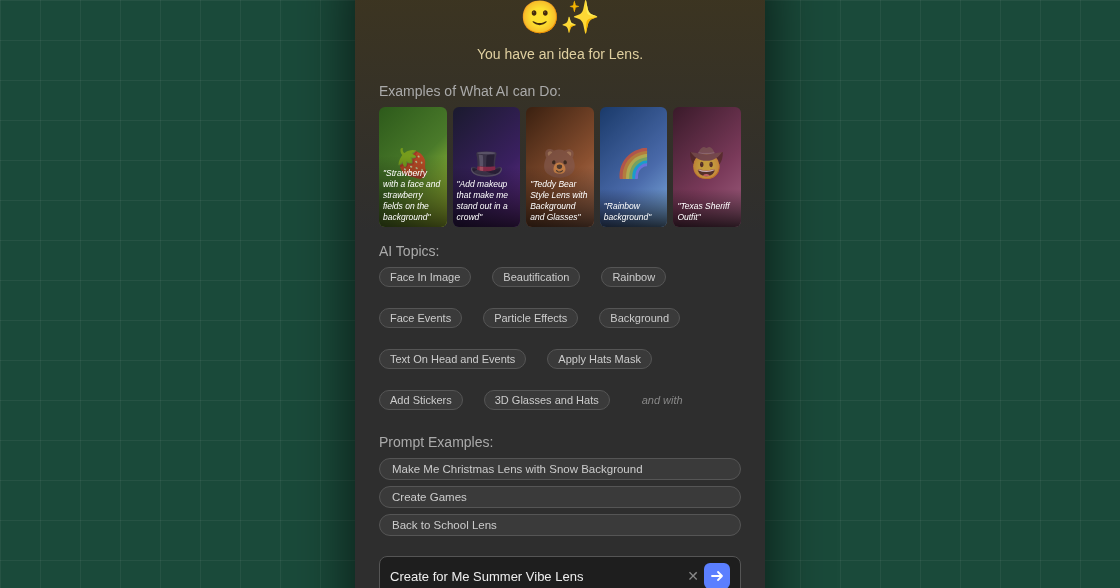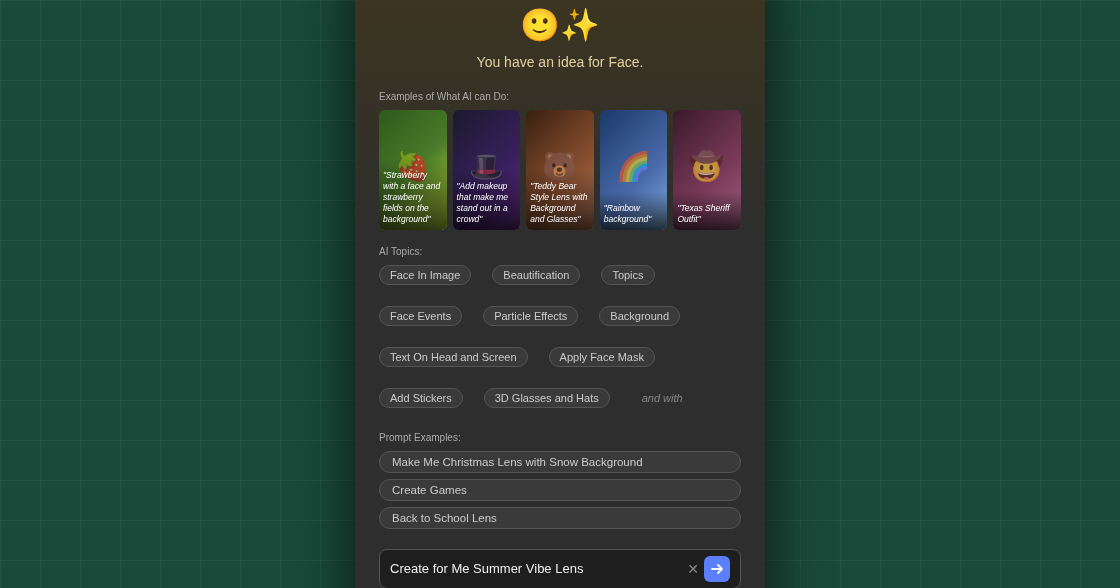--- a/index.html
+++ b/index.html
@@ -59,21 +59,21 @@
     }
 
     .hero-text {
       color: #e0d0a0;
       font-size: 14px;
       line-height: 1.5;
     }
 
     .section-label {
       color: #aaa;
-      font-size: 10px;
+      font-size: 14px;
       margin-bottom: 8px;
     }
 
     .examples-row {
       display: flex;
       gap: 6px;
       margin-bottom: 16px;
     }
 
     .example-card {
@@ -256,21 +256,21 @@
 
     <div class="stars">
       <span class="star" style="top:12px;left:20px;">✦</span>
 
       <span class="star" style="top:18px;right:25px;">✦</span>
 
     </div>
 
     <div class="hero-section">
       <span class="hero-icon">🙂✨</span>
-      <div class="hero-text">You have an idea for Face.</div>
+      <div class="hero-text">You have an idea for Lens.</div>
     </div>
 
     <div class="section-label">Examples of What AI can Do:</div>
     <div class="examples-row">
 
       <div class="example-card card-1">
         <span class="card-icon">🍓</span>
         <div class="card-label">"Strawberry with a face and strawberry fields on the background"</div>
       </div>
 
@@ -293,26 +293,26 @@
         <span class="card-icon">🤠</span>
         <div class="card-label">"Texas Sheriff Outfit"</div>
       </div>
     </div>
 
     <div class="ai-topics-section">
       <div class="section-label">AI Topics:</div>
       <div class="tags-container">
         <span class="tag">Face In Image</span>
         <span class="tag">Beautification</span>
-        <span class="tag">Topics</span>
+        <span class="tag">Rainbow</span>
         <span class="tag">Face Events</span>
         <span class="tag">Particle Effects</span>
         <span class="tag">Background</span>
-        <span class="tag">Text On Head and Screen</span>
-        <span class="tag">Apply Face Mask</span>
+        <span class="tag">Text On Head and Events</span>
+        <span class="tag">Apply Hats Mask</span>
         <span class="tag">Add Stickers</span>
         <span class="tag">3D Glasses and Hats</span>
         <span class="tag more">and with</span>
       </div>
     </div>
 
     <div class="prompt-examples-section">
       <div class="section-label">Prompt Examples:</div>
       <div class="prompt-tags">
         <span class="prompt-tag">Make Me Christmas Lens with Snow Background</span>

